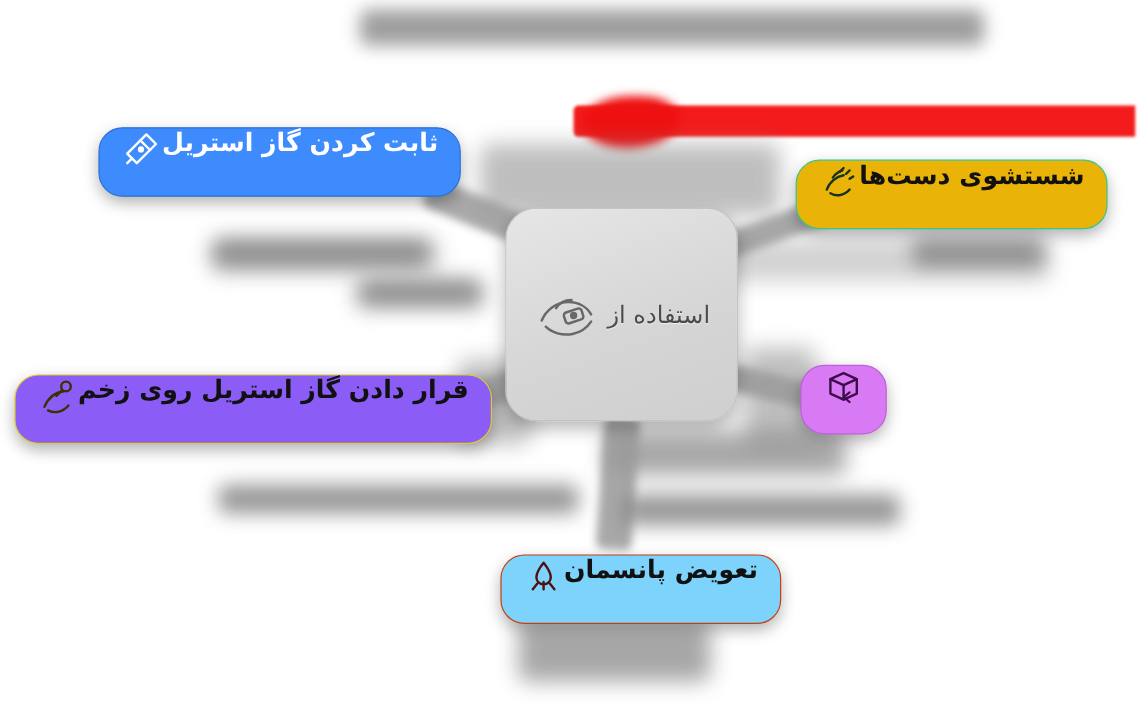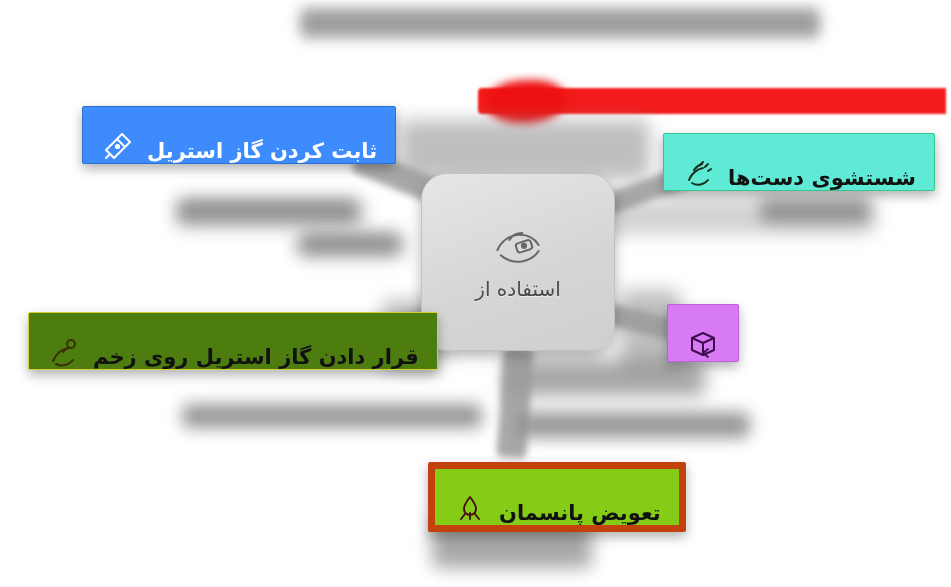--- a/index.html
+++ b/index.html
@@ -74,64 +74,62 @@
     position: absolute;
     left: 421px;
     top: 173px;
     width: 192px;
     height: 176px;
     background: linear-gradient(160deg, #e6e6e6 0%, #d6d6d6 55%, #cfcfcf 100%);
     border: 1px solid #c2c2c2;
     border-radius: 26px;
     box-shadow: 0 6px 14px rgba(0,0,0,.28);
     display: flex;
-    flex-direction: column;
     align-items: center;
     justify-content: center;
     gap: 6px;
   }
   .center-node .c-icon { width: 56px; height: 48px; opacity: .85; }
   .center-node .c-label {
     color: #4b4b4b;
     font-size: 20px;
     line-height: 1.45;
     text-align: center;
     direction: rtl;
     font-weight: 500;
     text-shadow: 0 1px 1px rgba(255,255,255,.65);
   }
 
   
   .pill {
     position: absolute;
     display: flex;
     flex-direction: row-reverse;
-    align-items: flex-end;
-    gap: 12px;
+    align-items: flex-start;
     padding: 0 18px;
     height: 56px;
-    border-radius: 2px;
+    border-radius: 20px;
     box-shadow: 0 5px 12px rgba(0,0,0,.3);
     direction: rtl;
     white-space: nowrap;
   }
   .pill .p-label {
     font-size: 21px;
     font-weight: 700;
     color: #111;
     letter-spacing: .2px;
   }
   .pill .p-icon { width: 34px; height: 34px; flex: none; }
 
   .pill-blue   { left: 82px;  top: 106px; background: #3d8bfd; border: 1px solid #2b6fd6; }
   .pill-blue .p-label { color: #ffffff; }
-  .pill-green  { left: 663px; top: 133px; background: #5eead4; border: 1px solid #36c78a; }
-  .pill-yellow { left: 28px;  top: 312px; background: #4d7c0f; border: 1px solid #d9cd2f; }
+  .pill-green  { left: 663px; top: 133px; background: #eab308; border: 1px solid #36c78a; }
+  .pill-yellow { left: 12px;  top: 312px; background: #8b5cf6; border: 1px solid #d9cd2f; }
   .pill-purple { left: 667px; top: 304px; background: #d97af5; border: 1px solid #bf5fdc; }
-  .pill-red    { left: 428px; top: 462px; background: #84cc16; border: 7px solid #c2410c; }
+  .pill-red    { left: 417px; top: 462px; background: #7dd3fc; border: 1px solid #c2410c; }
 
   
   .caption {
     position: absolute;
     background: #7d7d7d;
     filter: blur(8px);
     opacity: .8;
     border-radius: 7px;
   }
 </style>

